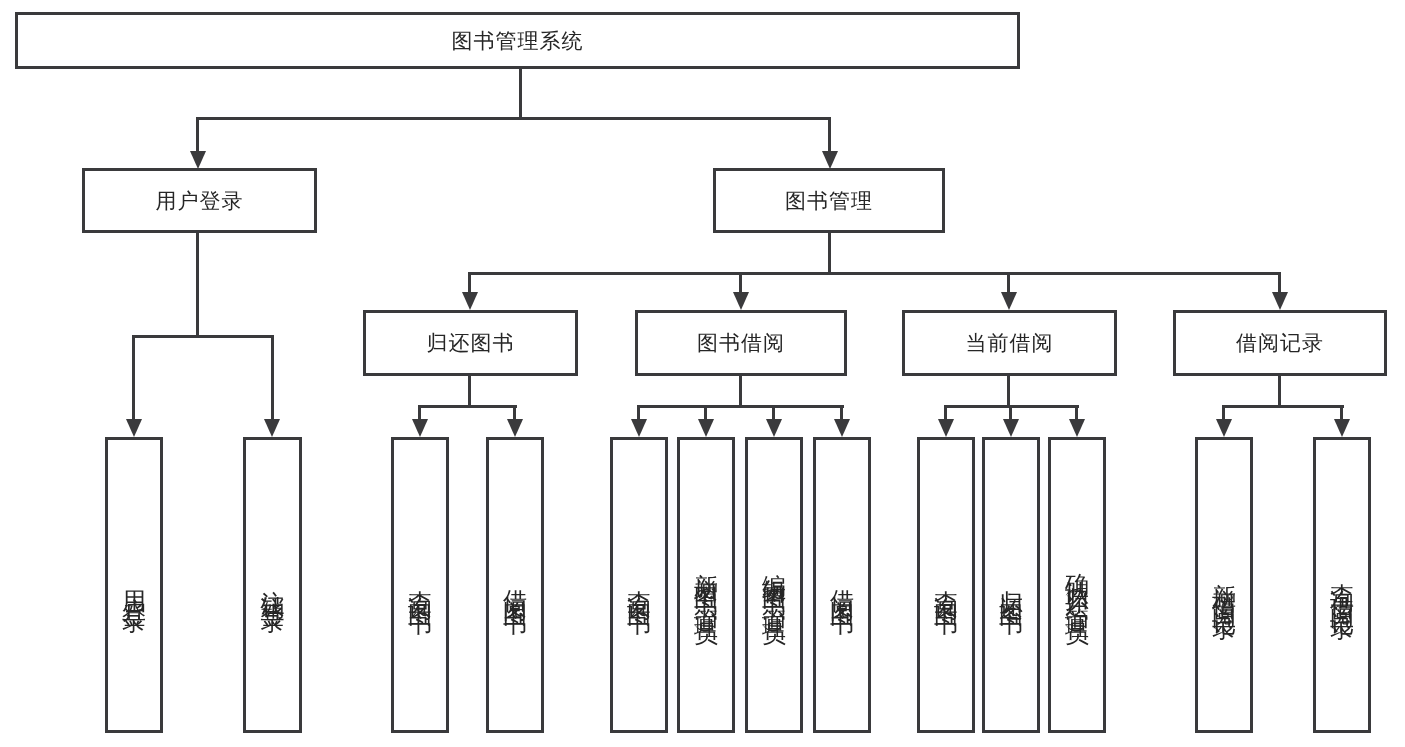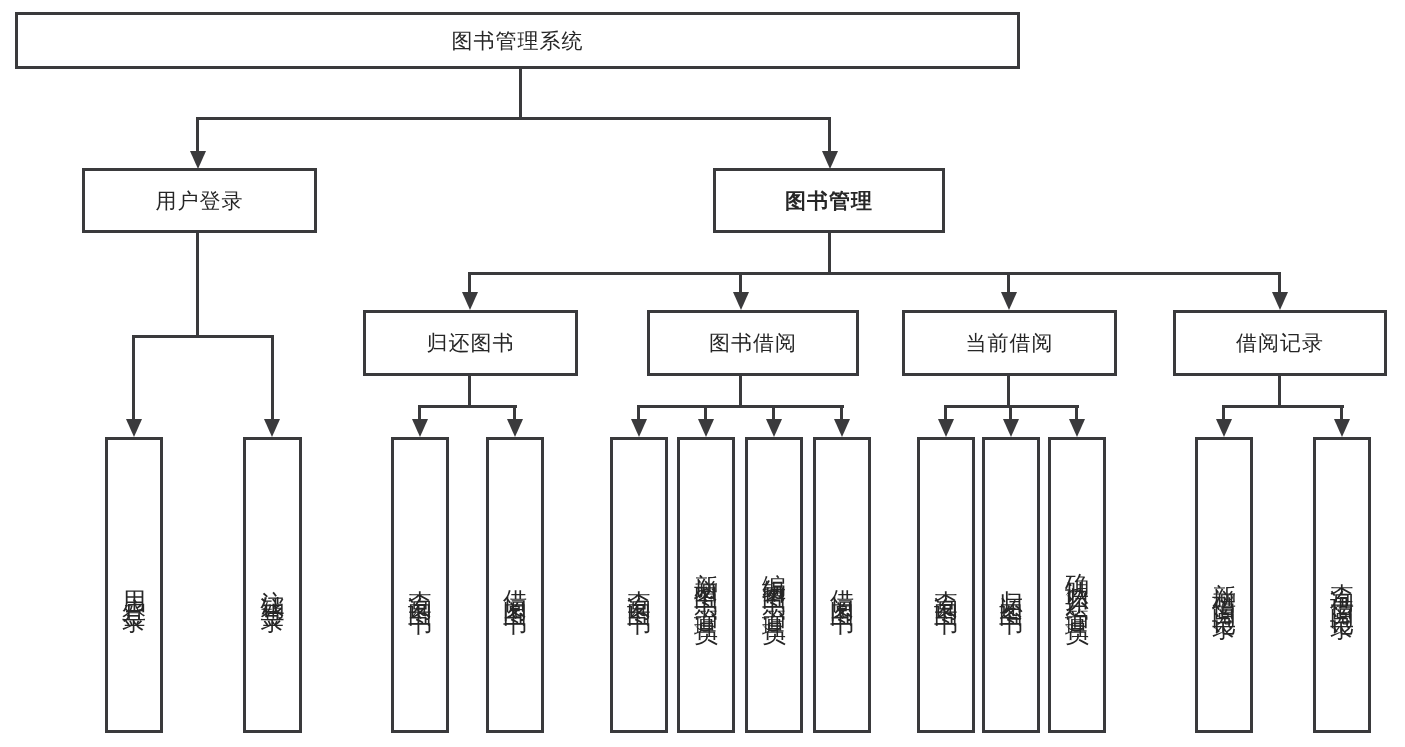--- a/index.html
+++ b/index.html
@@ -61,21 +61,21 @@
   <div class="line" style="left:519px;top:69px;width:3px;height:50px;"></div>
   <div class="line" style="left:196px;top:117px;width:635px;height:3px;"></div>
   <div class="line" style="left:196px;top:117px;width:3px;height:36px;"></div>
   <div class="arrow" style="left:190px;top:151px;"></div>
   <div class="line" style="left:828px;top:117px;width:3px;height:36px;"></div>
   <div class="arrow" style="left:822px;top:151px;"></div>
 
   <div class="box" style="left:82px;top:168px;width:235px;height:65px;">
     <span class="hlabel">用户登录</span>
   </div>
-  <div class="box" style="left:713px;top:168px;width:232px;height:65px;font-weight:bold;">
+  <div class="box" style="left:713px;top:168px;width:232px;height:65px;">
     <span class="hlabel">图书管理</span>
   </div>
 
   <div class="line" style="left:196px;top:232px;width:3px;height:105px;"></div>
   <div class="line" style="left:132px;top:335px;width:142px;height:3px;"></div>
   <div class="line" style="left:132px;top:335px;width:3px;height:86px;"></div>
   <div class="arrow" style="left:126px;top:419px;"></div>
   <div class="line" style="left:271px;top:335px;width:3px;height:86px;"></div>
   <div class="arrow" style="left:264px;top:419px;"></div>
 
@@ -86,21 +86,21 @@
   <div class="line" style="left:739px;top:272px;width:3px;height:22px;"></div>
   <div class="arrow" style="left:733px;top:292px;"></div>
   <div class="line" style="left:1007px;top:272px;width:3px;height:22px;"></div>
   <div class="arrow" style="left:1001px;top:292px;"></div>
   <div class="line" style="left:1278px;top:272px;width:3px;height:22px;"></div>
   <div class="arrow" style="left:1272px;top:292px;"></div>
 
   <div class="box" style="left:363px;top:310px;width:215px;height:66px;">
     <span class="hlabel">归还图书</span>
   </div>
-  <div class="box" style="left:635px;top:310px;width:212px;height:66px;margin-left:12px;">
+  <div class="box" style="left:635px;top:310px;width:212px;height:66px;">
     <span class="hlabel">图书借阅</span>
   </div>
   <div class="box" style="left:902px;top:310px;width:215px;height:66px;">
     <span class="hlabel">当前借阅</span>
   </div>
   <div class="box" style="left:1173px;top:310px;width:214px;height:66px;">
     <span class="hlabel">借阅记录</span>
   </div>
 
   <div class="line" style="left:468px;top:375px;width:3px;height:32px;"></div>

